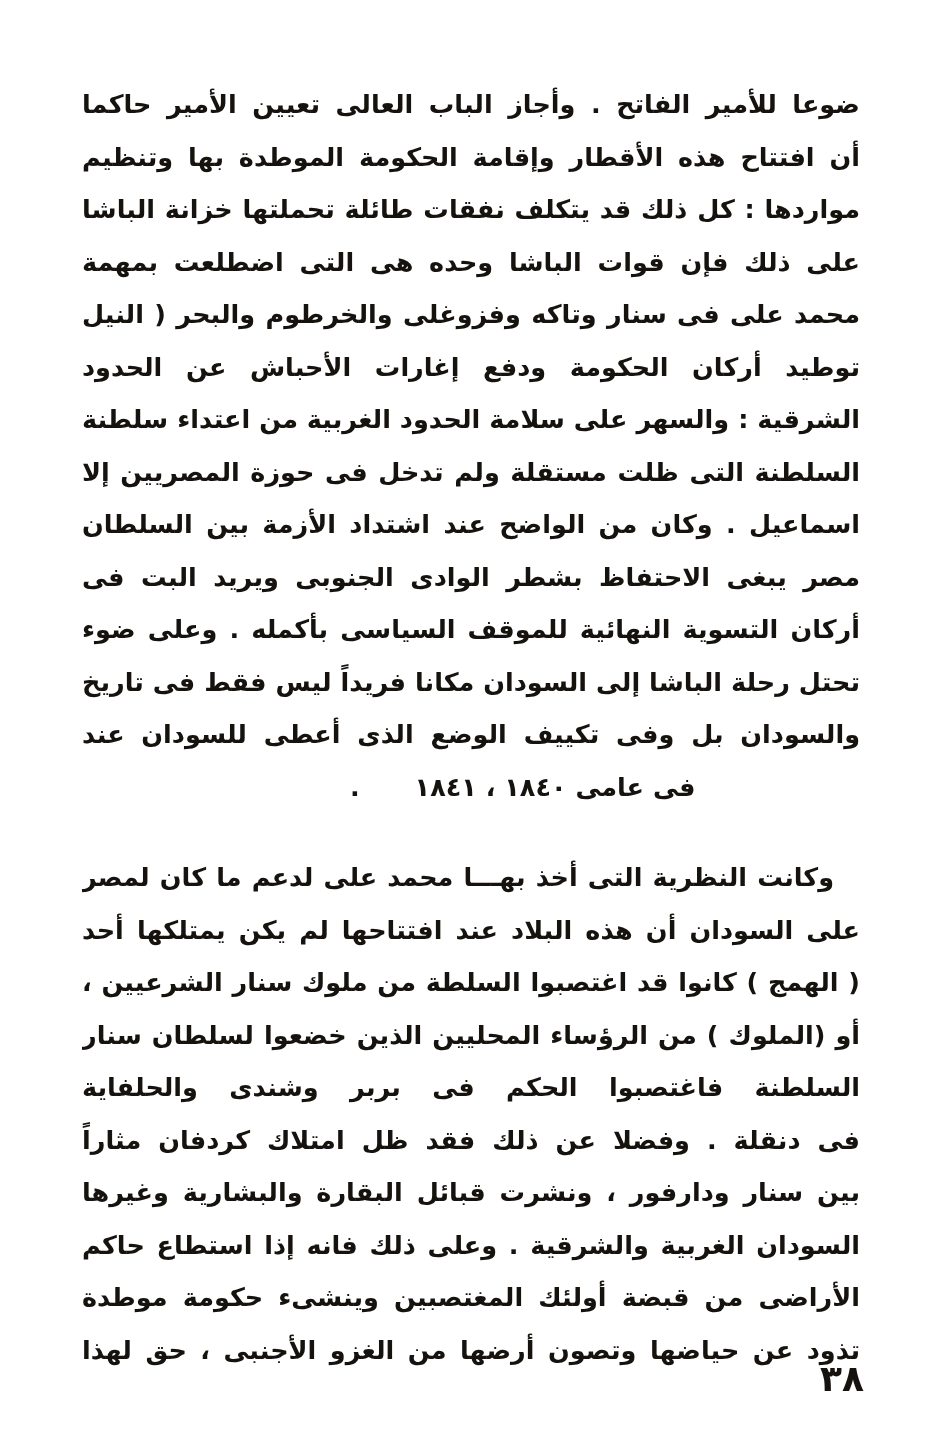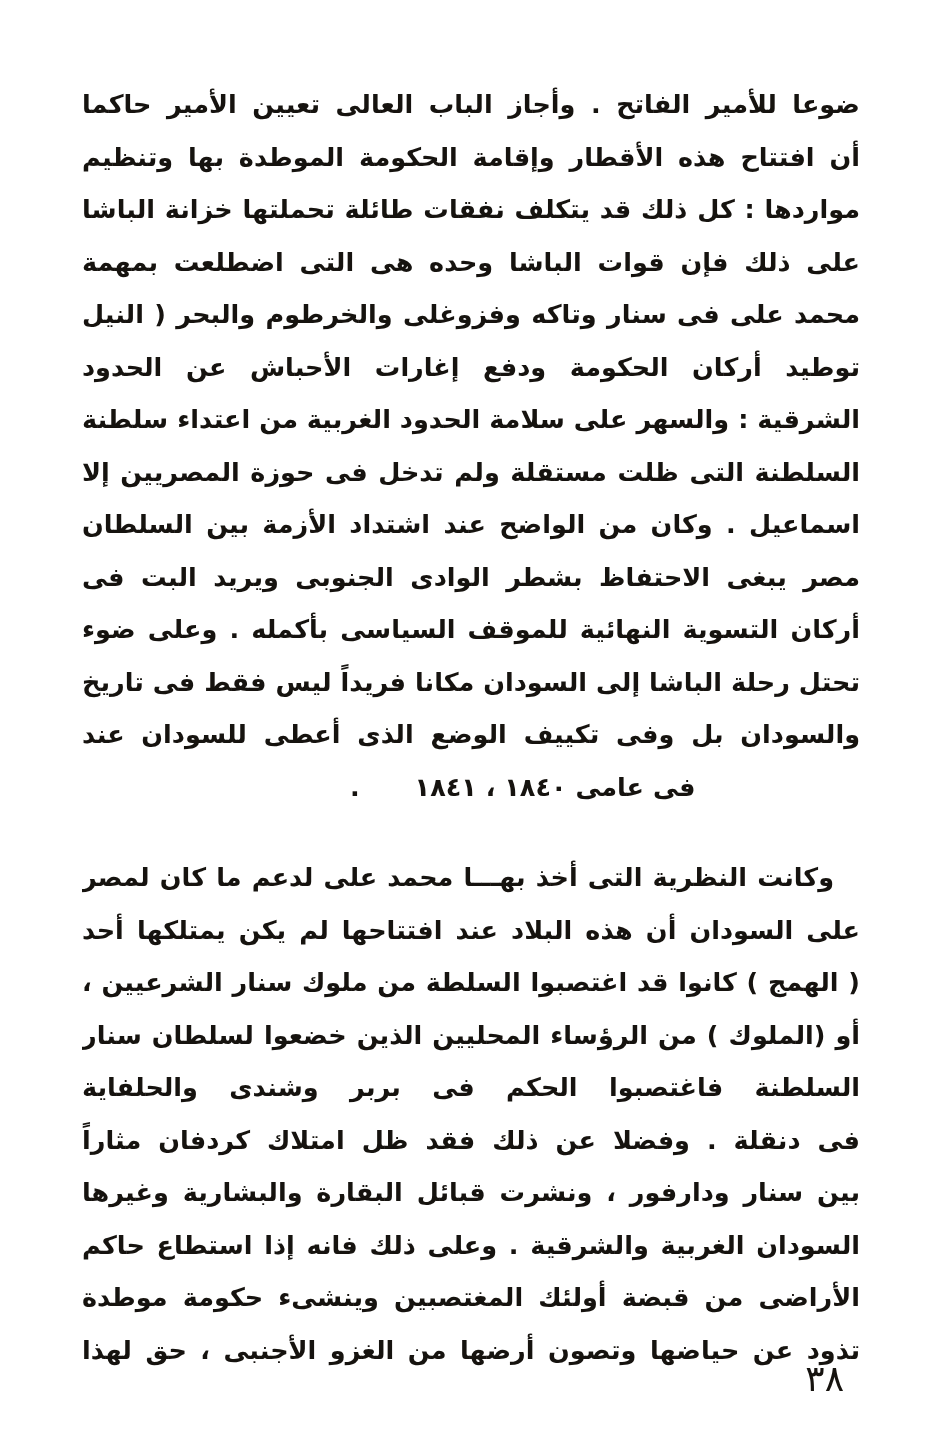--- a/index.html
+++ b/index.html
@@ -45,23 +45,23 @@
     padding-right: 0;
   }
   .period-mark {
     display: inline-block;
     margin-right: 46px;
     font-weight: 700;
   }
   .page-number {
     position: absolute;
     top: 1358px;
-    right: 92px;
+    right: 72px;
     font-size: 36px;
-    font-weight: 400;
+    font-weight: 700;
     color: #16130f;
     letter-spacing: 6px;
     direction: rtl;
   }
 </style>
 </head>
 <body>
 
 <div class="page">
   <div class="text-column">

